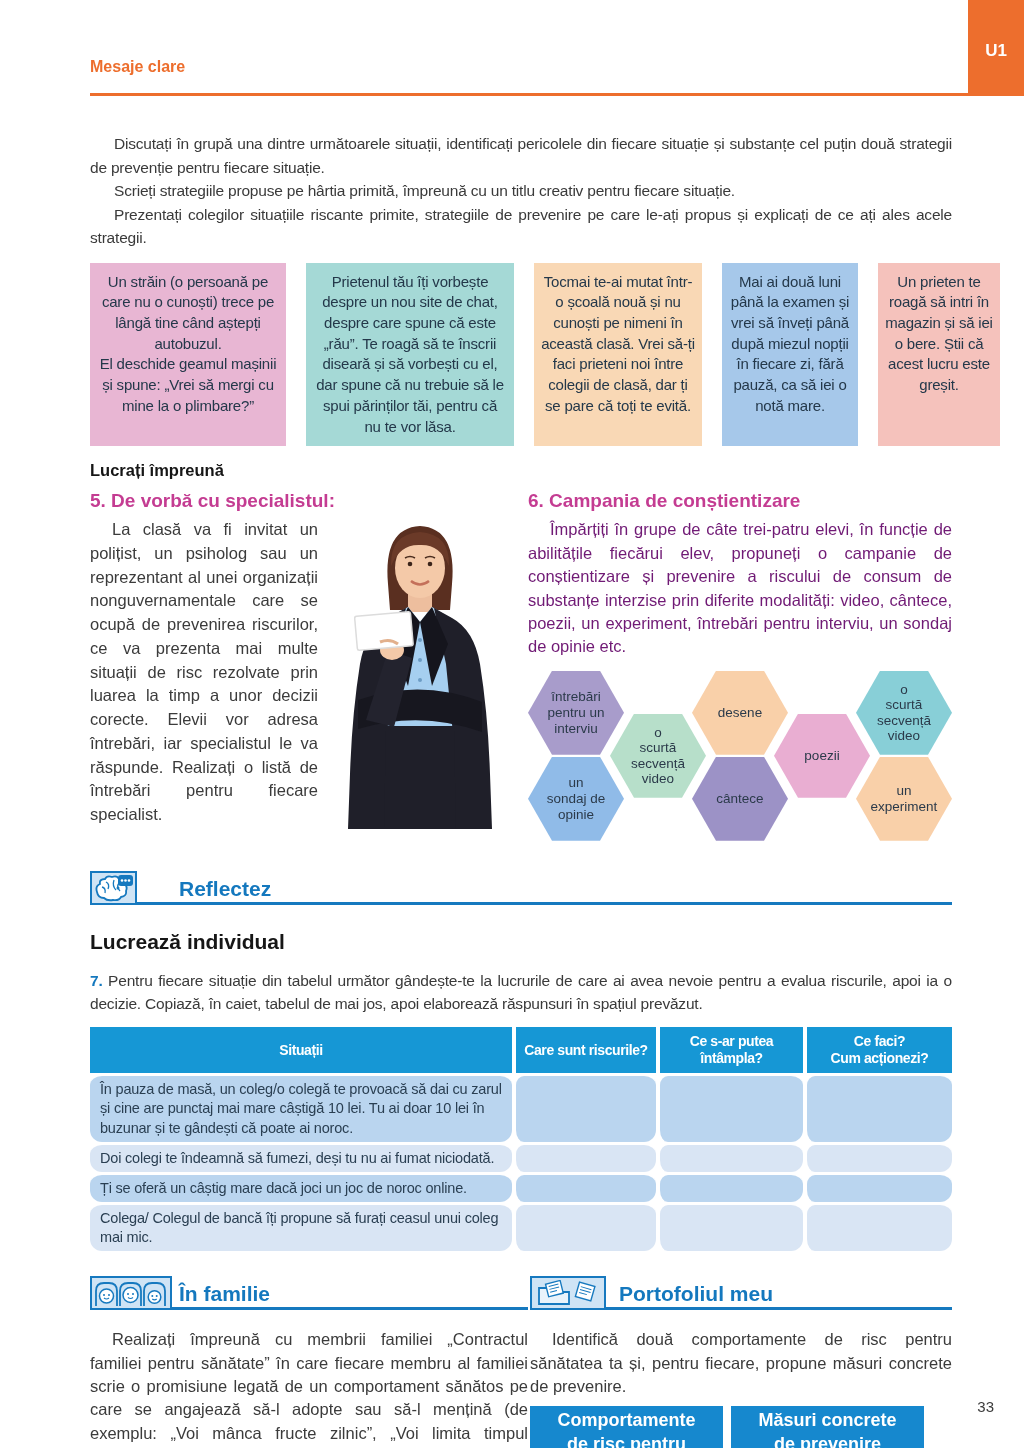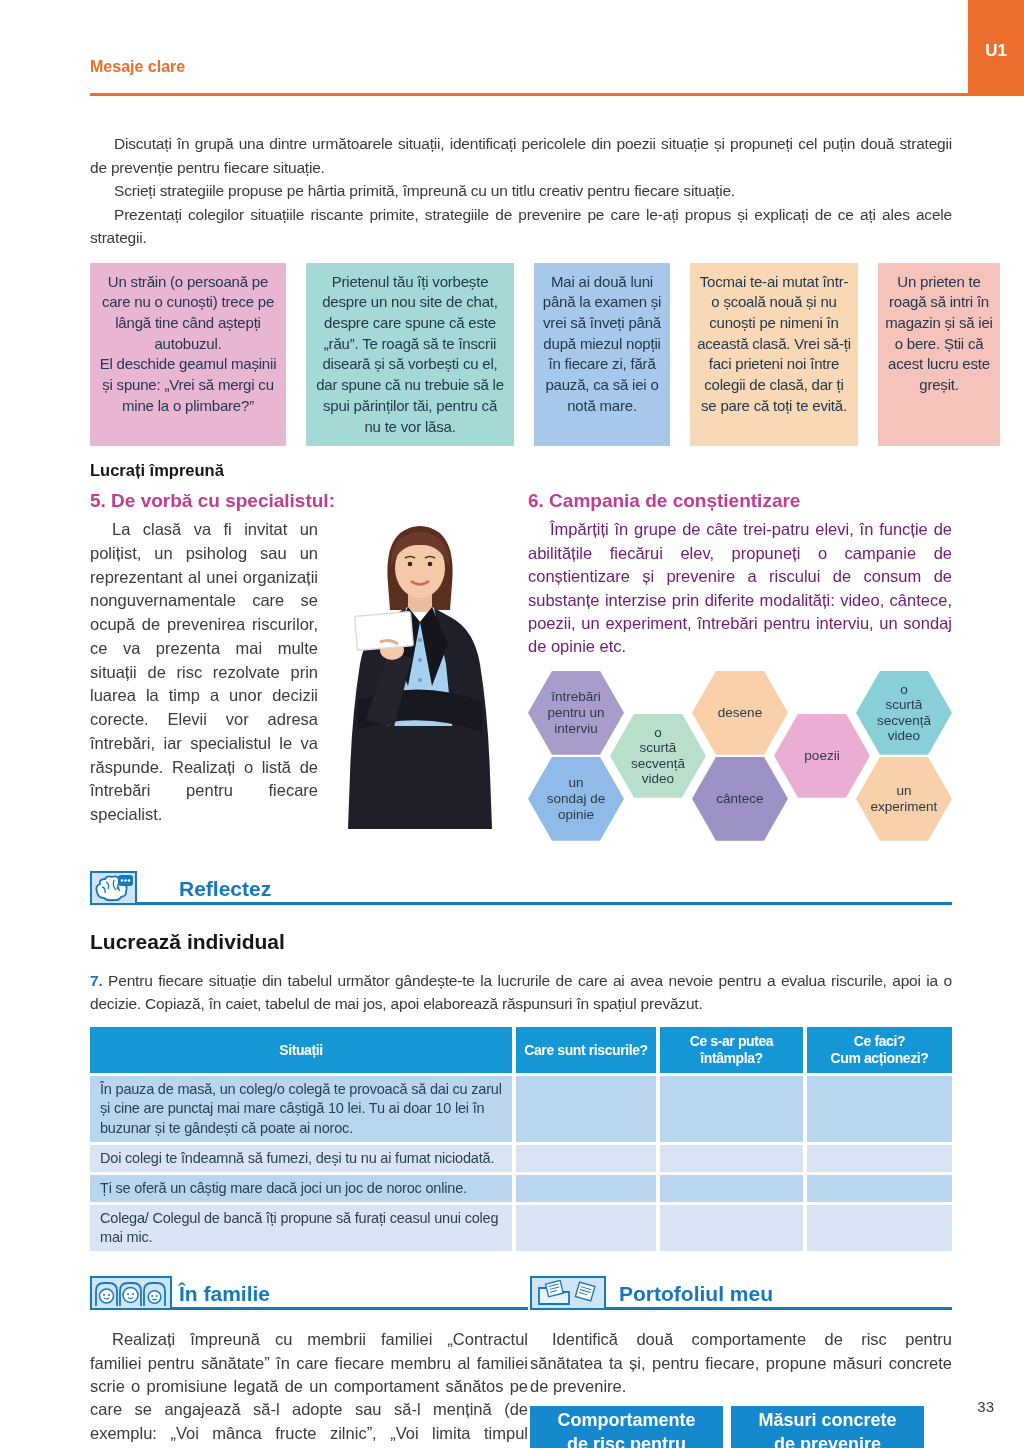--- a/index.html
+++ b/index.html
@@ -99,21 +99,21 @@
 
   
   table.risk { margin-top:12px; width:862px; table-layout:fixed; border-collapse:separate; border-spacing:0; }
   table.risk col.c1 { width:422px; } table.risk col.c2 { width:144px; }
   table.risk col.c3 { width:147px; } table.risk col.c4 { width:149px; }
   table.risk th {
     background:#1697d5; color:#fff; font-weight:bold; font-size:14px; letter-spacing:-0.4px;
     text-align:center; vertical-align:middle; height:46px; padding:3px 2px;
     white-space:pre-line; line-height:1.25;
   }
-  table.risk td { vertical-align:middle; padding:4px 10px; font-size:14.5px; letter-spacing:-0.2px; line-height:1.32; color:#2a3f52; }
+  table.risk td { vertical-align:middle; padding:4px 10px; font-size:14.5px; letter-spacing:-0.2px; line-height:1.32; color:#2a3f52;border-radius:12px; }
   table.risk th + th, table.risk td + td { border-left:4px solid #fff; }
   table.risk tbody td { border-top:3px solid #fff; }
   tr.medium td { background:#bad5ef; }
   tr.light  td { background:#d9e5f4; }
   tr.r1 td { height:58px; } tr.r2 td { height:29px; }
   tr.r3 td { height:29px; } tr.r4 td { height:44px; }
 
   
   .bottom-cols { display:flex; margin-top:22px; }
   .bcol-left { width:438px; margin-right:2px; }
@@ -142,31 +142,31 @@
 </head>
 <body>
 
 <div class="unit-tab">U1</div>
 <div class="header-title">Mesaje clare</div>
 <div class="header-rule"></div>
 
 <div class="main">
 
   <div class="intro">
-    <p>Discutați în grupă una dintre următoarele situații, identificați pericolele din poezii situație și propuneți cel puțin două strategii de prevenție pentru fiecare situație.</p>
+    <p>Discutați în grupă una dintre următoarele situații, identificați pericolele din fiecare situație și substanțe cel puțin două strategii de prevenție pentru fiecare situație.</p>
     <p>Scrieți strategiile propuse pe hârtia primită, împreună cu un titlu creativ pentru fiecare situație.</p>
     <p>Prezentați colegilor situațiile riscante primite, strategiile de prevenire pe care le-ați propus și explicați de ce ați ales acele strategii.</p>
   </div>
 
   <div class="scenario-row">
     <div class="scen s1" style="background-color: rgb(232, 182, 211);">Un străin (o persoană pe care nu o cunoști) trece pe lângă tine când aștepți autobuzul.
 El deschide geamul mașinii și spune: „Vrei să mergi cu mine la o plimbare?”</div>
     <div class="scen s2" style="background-color: rgb(165, 217, 214);">Prietenul tău îți vorbește despre un nou site de chat, despre care spune că este „rău”. Te roagă să te înscrii diseară și să vorbești cu el, dar spune că nu trebuie să le spui părinților tăi, pentru că nu te vor lăsa.</div>
+    <div class="scen s4" style="background-color: rgb(249, 216, 181);">Tocmai te-ai mutat într-o școală nouă și nu cunoști pe nimeni în această clasă. Vrei să-ți faci prieteni noi între colegii de clasă, dar ți se pare că toți te evită.</div>
     <div class="scen s3" style="background-color: rgb(166, 200, 234);">Mai ai două luni până la examen și vrei să înveți până după miezul nopții în fiecare zi, fără pauză, ca să iei o notă mare.</div>
-    <div class="scen s4" style="background-color: rgb(249, 216, 181);">Tocmai te-ai mutat într-o școală nouă și nu cunoști pe nimeni în această clasă. Vrei să-ți faci prieteni noi între colegii de clasă, dar ți se pare că toți te evită.</div>
     <div class="scen s5" style="background-color: rgb(245, 194, 188);">Un prieten te roagă să intri în magazin și să iei o bere. Știi că acest lucru este greșit.</div>
   </div>
 
   <div class="work-heading">Lucrați împreună</div>
 
   <div class="two-col">
     <div class="col-left">
       <h4 class="activity-title">5. De vorbă cu specialistul:</h4>
       <div class="spec-row">
         <div class="spec-text">La clasă va fi invitat un polițist, un psiholog sau un reprezentant al unei organizații nonguvernamentale care se ocupă de prevenirea riscurilor, ce va prezenta mai multe situații de risc rezolvate prin luarea la timp a unor decizii corecte. Elevii vor adresa întrebări, iar specialistul le va răspunde. Realizați o listă de întrebări pentru fiecare specialist.</div>

